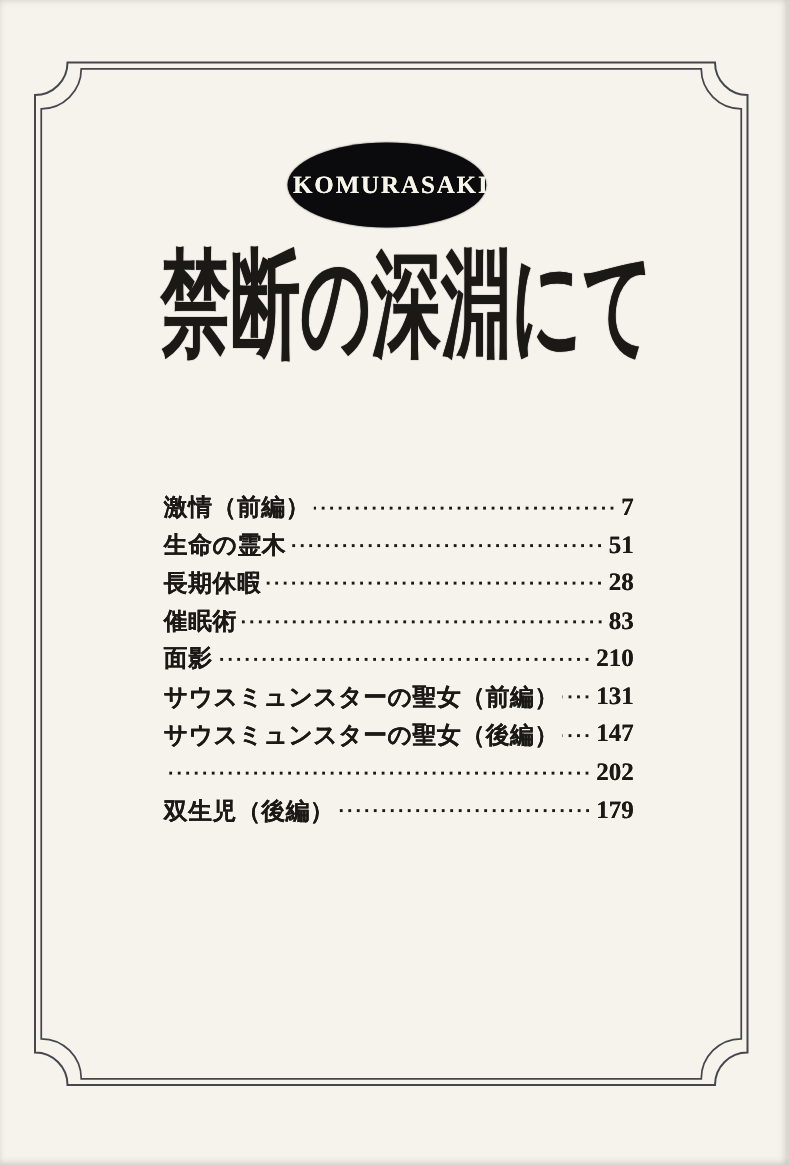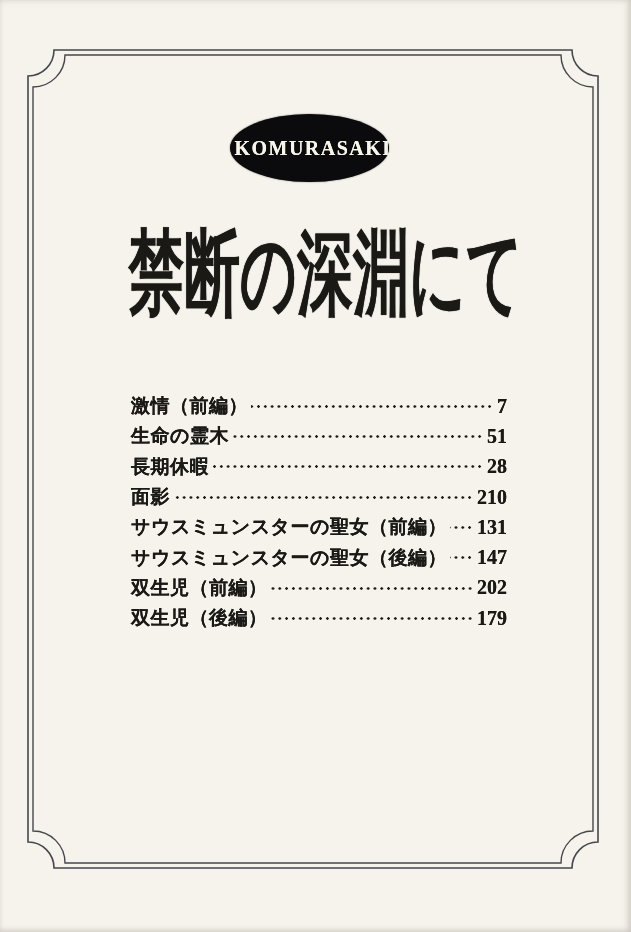--- a/index.html
+++ b/index.html
@@ -48,21 +48,21 @@
     font-size:20px;
     letter-spacing:1.5px;
     padding-left:7px; 
     text-shadow:0 0 .5px var(--badge-text);
   }
 
   .title-wrap{
     position:absolute;
     left:0;top:198px;
     width:631px;height:122px;
-    display:flex;align-items:flex-end;justify-content:center;padding-left:20px;
+    display:flex;align-items:flex-start;justify-content:center;padding-left:20px;
   }
   .main-title{
     color:var(--ink);
     font-weight:700;
     font-size:93px;
     line-height:1;
     white-space:nowrap;
     transform:scaleX(0.60);
     transform-origin:center center;
     text-shadow:0 0 1px var(--ink);
@@ -132,36 +132,40 @@
         <span class="toc-title">生命の霊木</span>
         <span class="toc-leader"></span>
         <span class="toc-page">51</span>
       </div>
       <div class="toc-row">
         <span class="toc-title">長期休暇</span>
         <span class="toc-leader"></span>
         <span class="toc-page">28</span>
       </div>
       <div class="toc-row">
+        <span class="toc-title">催眠術</span>
+        <span class="toc-leader"></span>
+        <span class="toc-page">83</span>
+      </div>
+      <div class="toc-row">
         <span class="toc-title">面影</span>
         <span class="toc-leader"></span>
         <span class="toc-page">210</span>
       </div>
       <div class="toc-row">
         <span class="toc-title">サウスミュンスターの聖女（前編）</span>
         <span class="toc-leader"></span>
         <span class="toc-page">131</span>
       </div>
       <div class="toc-row">
         <span class="toc-title">サウスミュンスターの聖女（後編）</span>
         <span class="toc-leader"></span>
         <span class="toc-page">147</span>
       </div>
       <div class="toc-row">
-        <span class="toc-title">双生児（前編）</span>
         <span class="toc-leader"></span>
         <span class="toc-page">202</span>
       </div>
       <div class="toc-row">
         <span class="toc-title">双生児（後編）</span>
         <span class="toc-leader"></span>
         <span class="toc-page">179</span>
       </div>
     </div>
 

